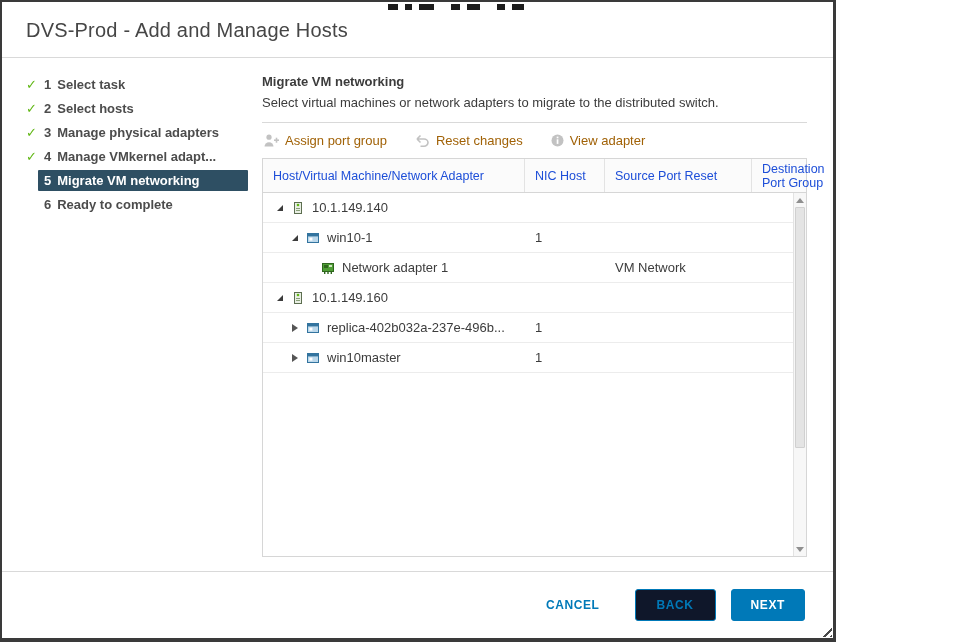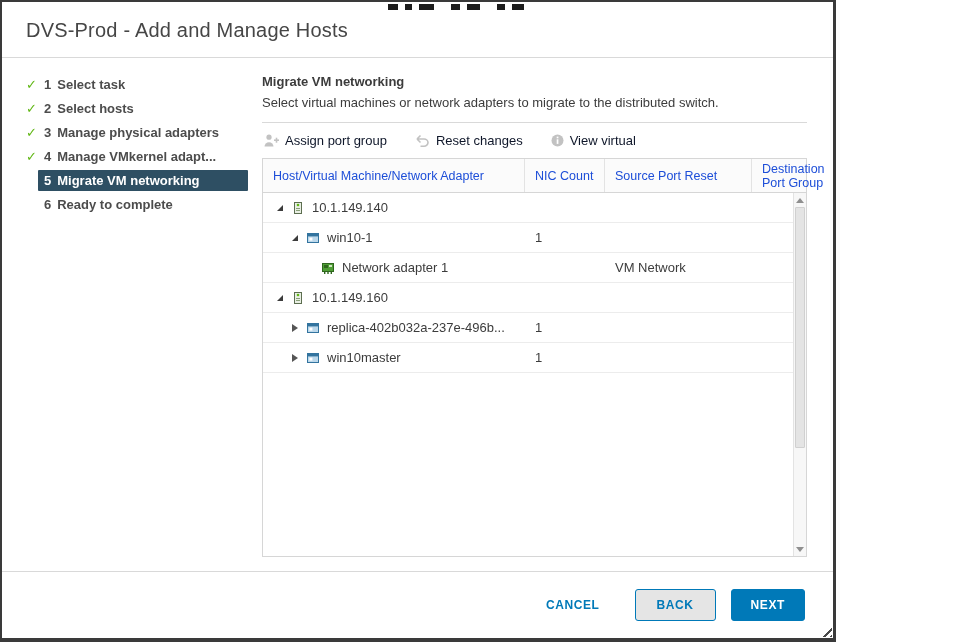--- a/index.html
+++ b/index.html
@@ -36,21 +36,21 @@
   .step.active .step-text { background:#2e4f63; color:#fff; flex:1; margin-right:6px; }
 
   
   .panel { flex:1; min-width:0; padding:12px 26px 0 8px; display:flex; flex-direction:column; }
   .panel h2 { font-size:13px; font-weight:700; color:#3c3c3c; margin:4px 0 6px; }
   .panel .desc { font-size:13px; color:#3c3c3c; margin-bottom:12px; }
   .hr { border-top:1px solid #d9d9d9; }
 
   
   .toolbar { display:flex; align-items:center; gap:28px; padding:10px 2px; }
-  .tool { display:flex; align-items:center; gap:6px; font-size:13px; color:#0f172a; cursor:default; }
+  .tool { display:flex; align-items:center; gap:6px; font-size:13px; color:#a16207; cursor:default; }
   .tool-icon { display:inline-flex; align-items:center; }
 
   
   .grid { border:1px solid #d6d6d6; flex:1; min-height:0; margin-bottom:14px; display:flex; flex-direction:column; }
   .thead { display:flex; height:34px; background:#fbfbfb; border-bottom:1px solid #d6d6d6; flex-shrink:0; }
   .th { display:flex; align-items:center; padding:0 10px; font-size:12.5px; color:#1d4ed8; border-right:1px solid #e3e3e3; }
   .th:last-child { border-right:none; }
   .c-name { width:262px; flex-shrink:0; }
   .c-nic  { width:80px;  flex-shrink:0; }
   .c-src  { width:147px; flex-shrink:0; }
@@ -73,21 +73,21 @@
   .sb-up, .sb-down { height:14px; display:flex; align-items:center; justify-content:center; width:100%; cursor:pointer; }
   .sb-up::after { content:""; border-left:4px solid transparent; border-right:4px solid transparent; border-bottom:5px solid #8f8f8f; }
   .sb-down::after { content:""; border-left:4px solid transparent; border-right:4px solid transparent; border-top:5px solid #8f8f8f; }
   .sb-track { flex:1; width:100%; position:relative; }
   .sb-thumb { position:absolute; top:0; left:1px; right:1px; height:72%; background:#e4e4e4; border:1px solid #d0d0d0; border-radius:1px; cursor:pointer; }
 
   
   .footer { border-top:1px solid #d9d9d9; height:67px; flex-shrink:0; display:flex; align-items:center; justify-content:flex-end; padding:0 28px; gap:15px; }
   .btn { height:32px; display:inline-flex; align-items:center; justify-content:center; font-size:12px; font-weight:700; letter-spacing:.6px; border-radius:3px; cursor:pointer; font-family:inherit; }
   .btn-cancel { border:none; background:none; color:#0079b8; padding:0 10px; margin-right:10px; }
-  .btn-back { background:#e5e5e5; border:1px solid #0079b8; color:#0079b8; padding:0 21px; }
+  .btn-back { background:#0f172a; border:1px solid #0079b8; color:#0079b8; padding:0 21px; }
   .btn-next { background:#0079b8; border:1px solid #0079b8; color:#fff; padding:0 19px; }
 
   .resize-grip { position:absolute; right:1px; bottom:1px; width:13px; height:13px; cursor:nwse-resize;
     background:repeating-linear-gradient(135deg, transparent 0 3px, #4a4a4a 3px 4.5px);
     clip-path:polygon(100% 0, 100% 100%, 0 100%); }
 </style>
 </head>
 <body>
 
 <div class="dialog">
@@ -179,28 +179,28 @@
           <span class="tool-label">Reset changes</span>
         </div>
         <div class="tool">
           <span class="tool-icon">
             <svg width="13" height="13" viewBox="0 0 13 13">
                 <circle cx="6.5" cy="6.5" r="6" fill="#c2c2c2"></circle>
                 <rect x="5.7" y="5.3" width="1.7" height="4.6" fill="#fff"></rect>
                 <rect x="5.7" y="2.6" width="1.7" height="1.7" fill="#fff"></rect>
               </svg>
           </span>
-          <span class="tool-label">View virtual</span>
+          <span class="tool-label">View adapter</span>
         </div>
       </div>
 
       <div class="grid">
         <div class="thead">
           <div class="th c-name">Host/Virtual Machine/Network Adapter</div>
-          <div class="th c-nic">NIC Count</div>
+          <div class="th c-nic">NIC Host</div>
           <div class="th c-src">Source Port Reset</div>
           <div class="th c-dst">Destination Port Group</div>
         </div>
 
         <div class="tbody">
           <div class="rows">
 
             <div class="row">
               <div class="cell c-name ind0">
                 <span class="expander">

